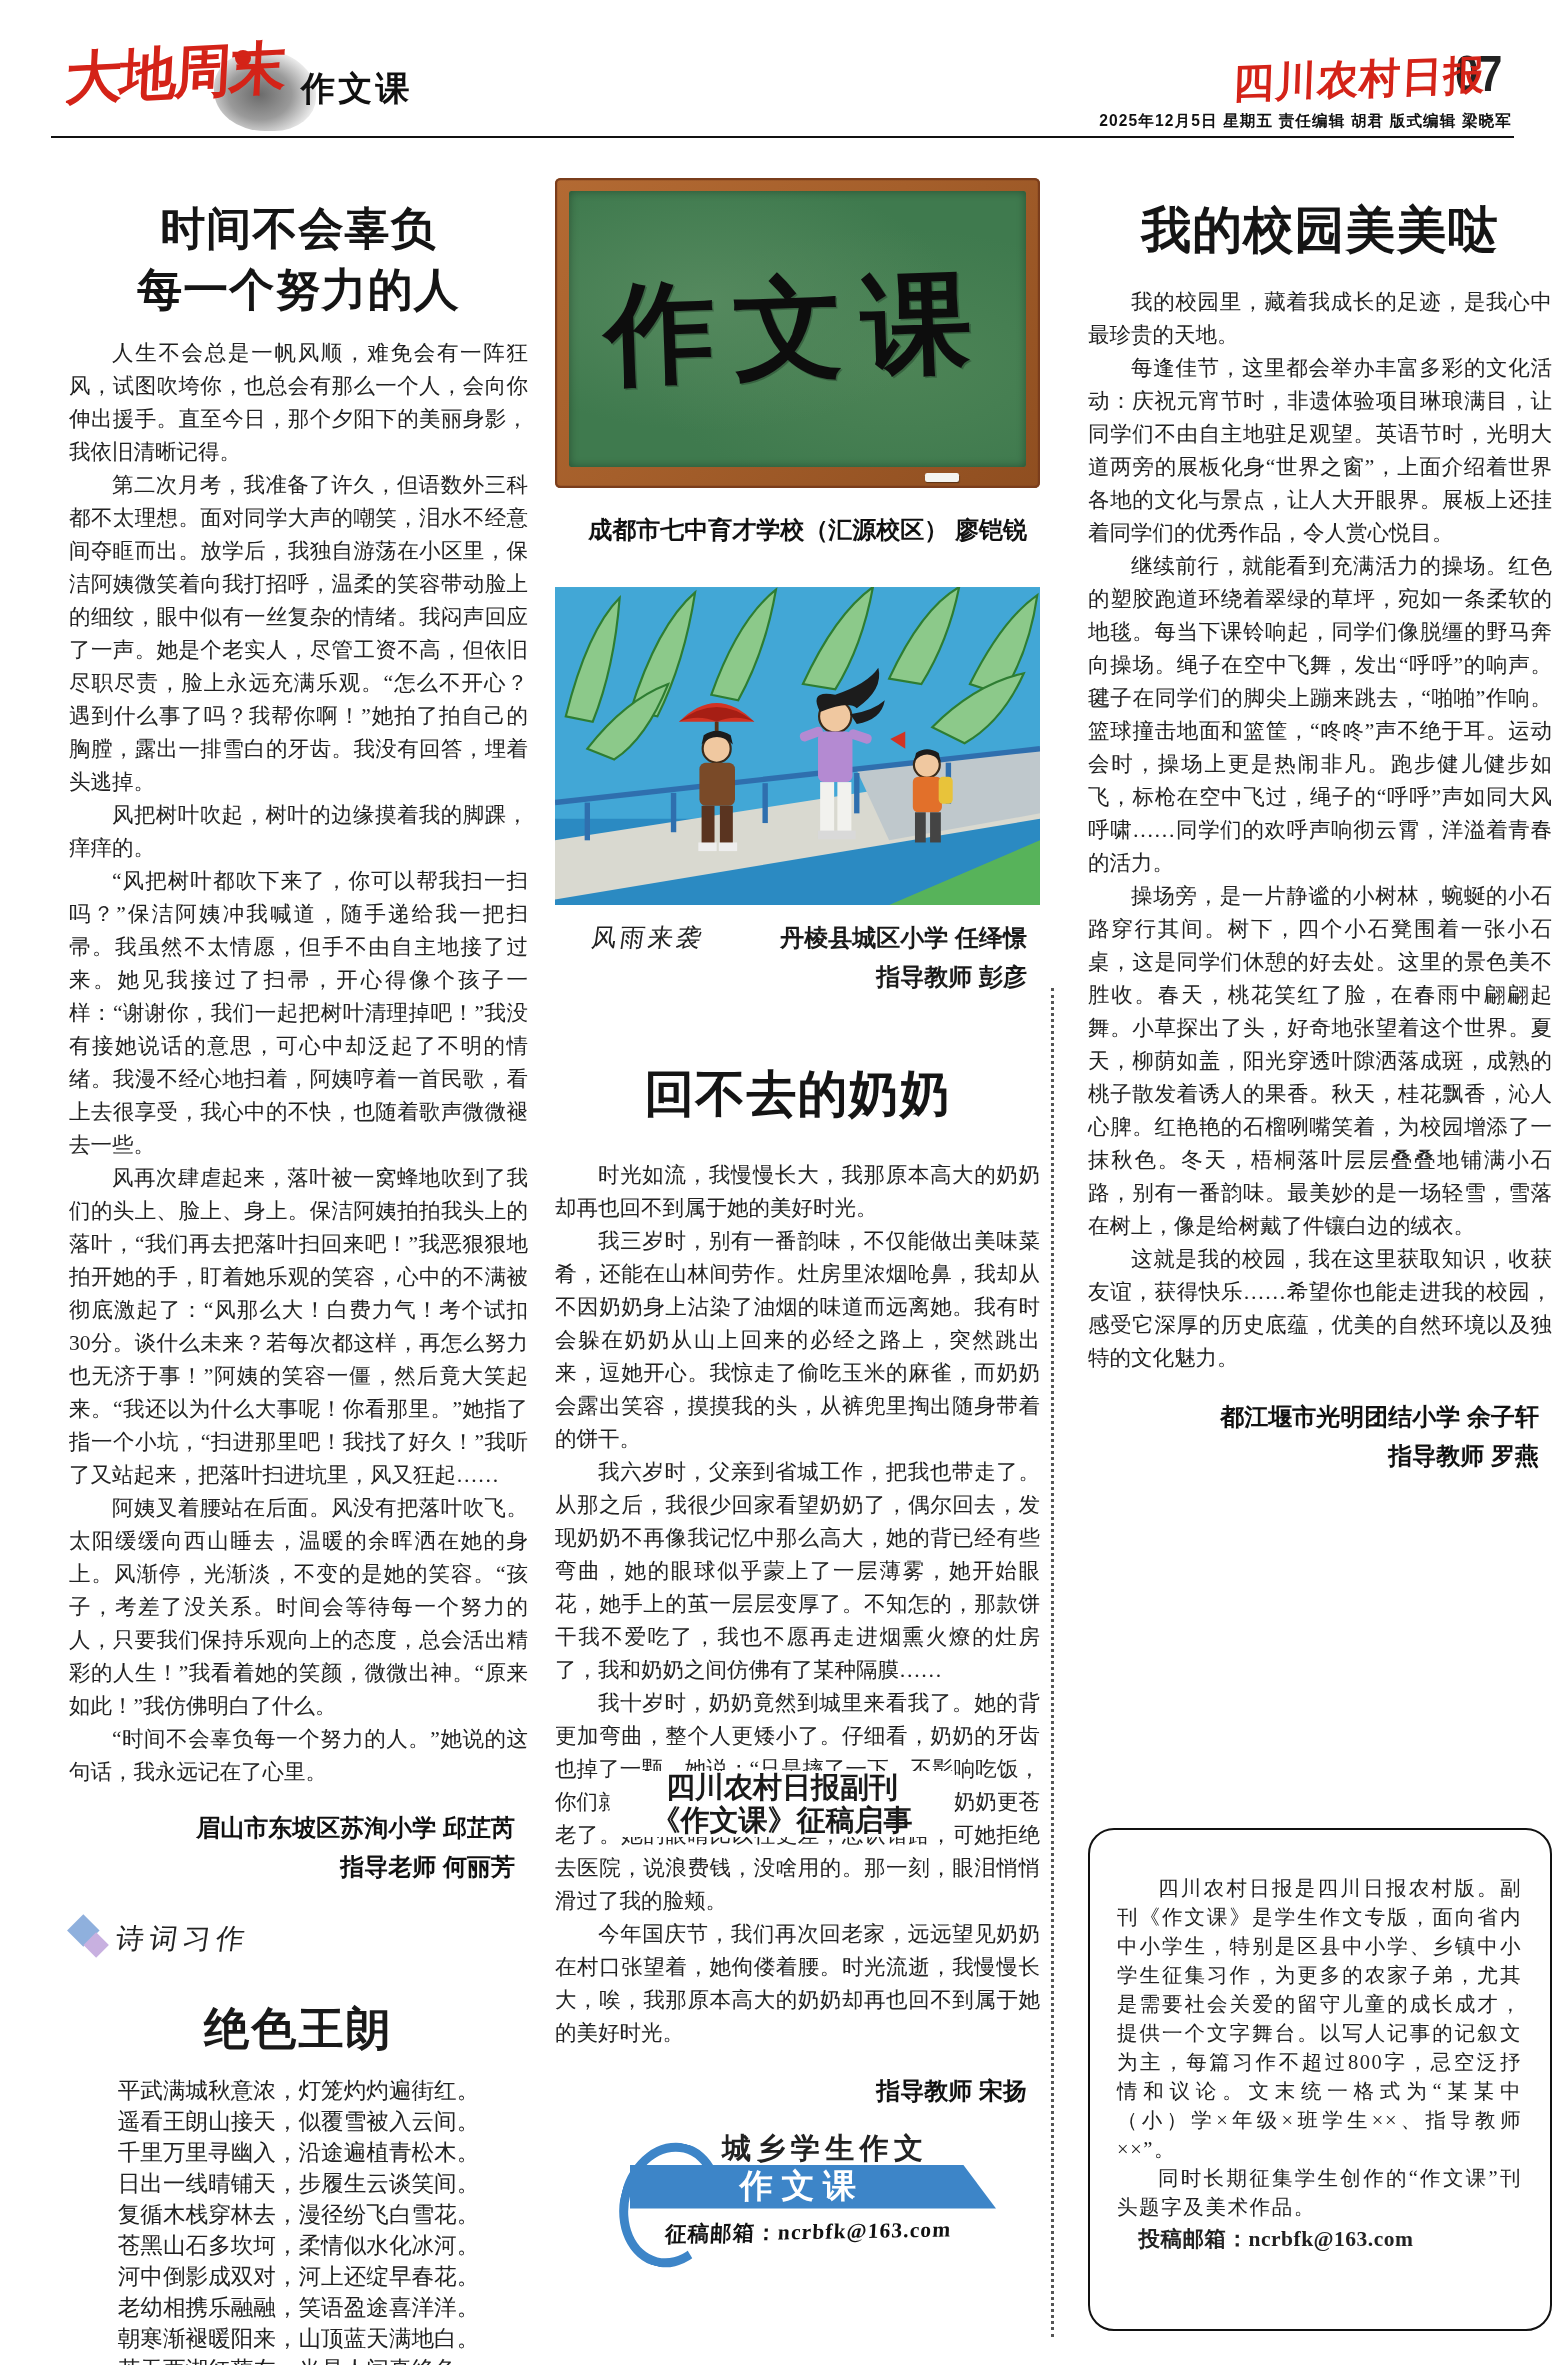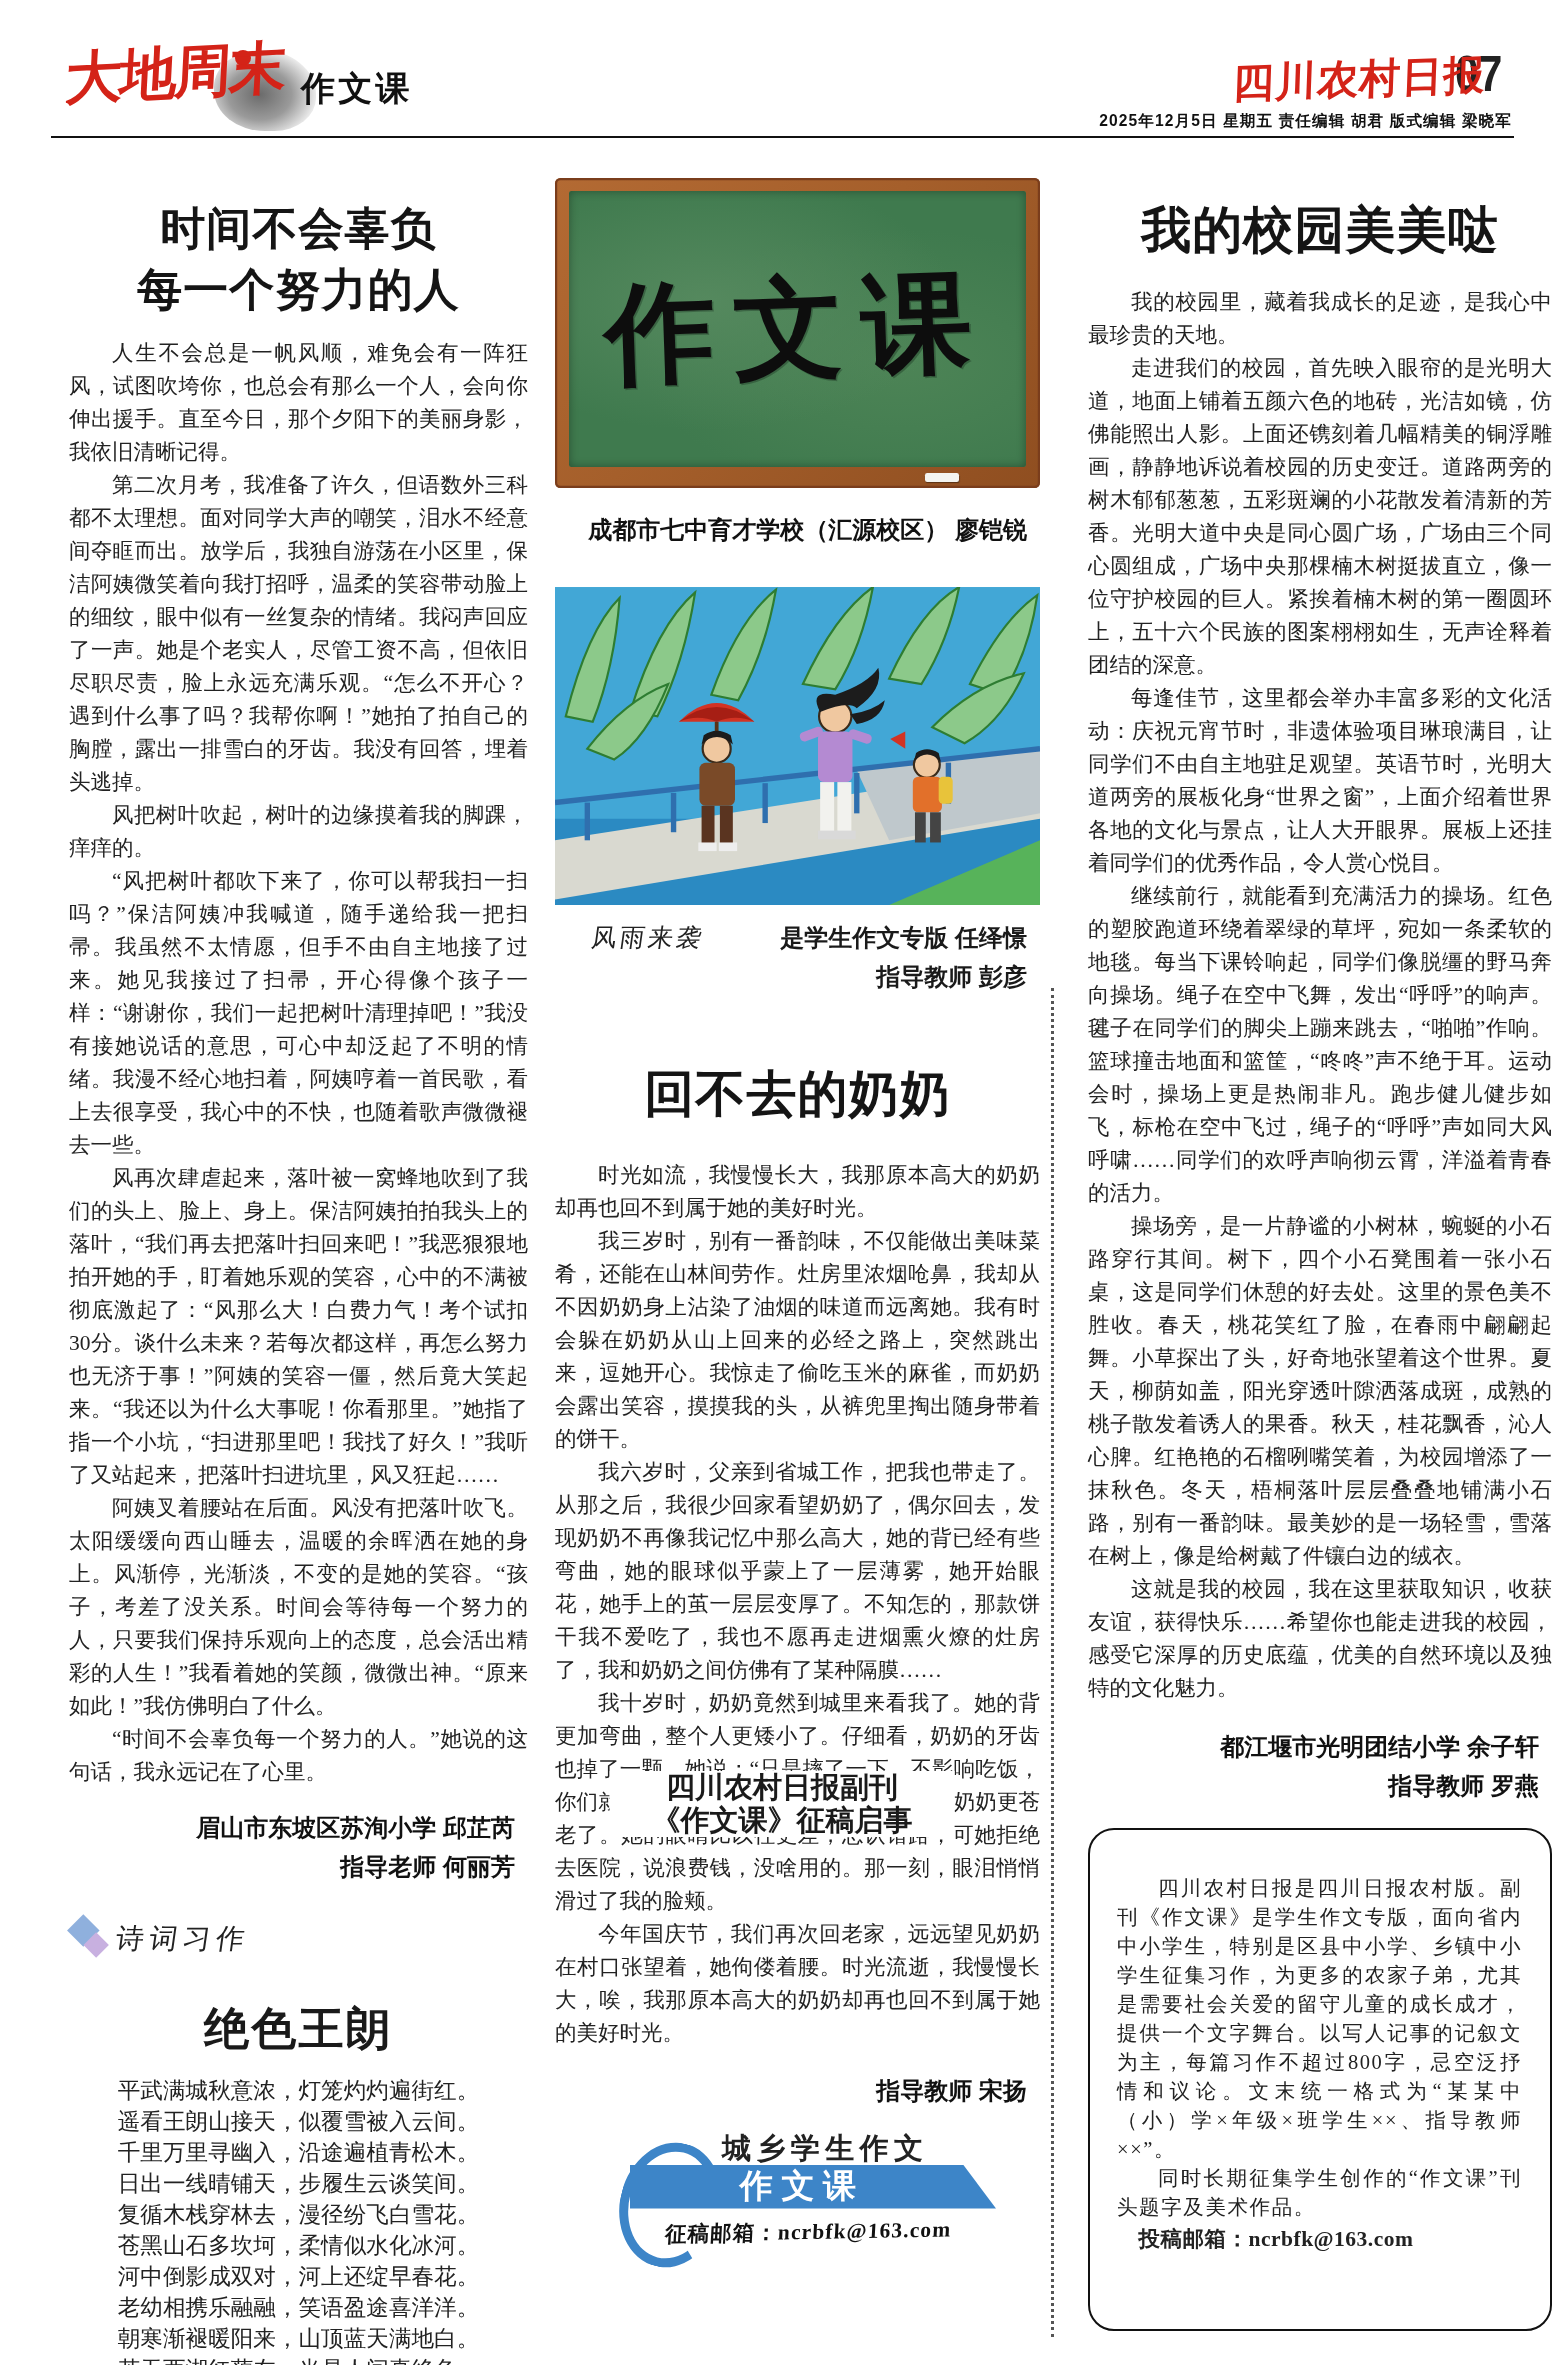--- a/index.html
+++ b/index.html
@@ -220,21 +220,21 @@
       <rect x="664" y="352" width="54" height="66" rx="10" fill="#e2702a"></rect>
       <rect x="712" y="352" width="26" height="50" rx="8" fill="#e8c33a"></rect>
       <rect x="668" y="418" width="20" height="56" fill="#444444"></rect>
       <rect x="696" y="418" width="20" height="56" fill="#444444"></rect>
       <polygon points="650,300 622,282 650,268" fill="#d23324"></polygon>
     </svg>
 
     <div class="painting-caption-row">
       <div class="painting-title">风雨来袭</div>
       <div class="painting-byline">
-        <div>是学生作文专版 任绎憬</div>
+        <div>丹棱县城区小学 任绎憬</div>
         <div>指导教师 彭彦</div>
       </div>
     </div>
 
     <div class="essay-title">回不去的奶奶</div>
     <div class="body-text">
         <p>时光如流，我慢慢长大，我那原本高大的奶奶却再也回不到属于她的美好时光。</p>
         <p>我三岁时，别有一番韵味，不仅能做出美味菜肴，还能在山林间劳作。灶房里浓烟呛鼻，我却从不因奶奶身上沾染了油烟的味道而远离她。我有时会躲在奶奶从山上回来的必经之路上，突然跳出来，逗她开心。我惊走了偷吃玉米的麻雀，而奶奶会露出笑容，摸摸我的头，从裤兜里掏出随身带着的饼干。</p>
         <p>我六岁时，父亲到省城工作，把我也带走了。从那之后，我很少回家看望奶奶了，偶尔回去，发现奶奶不再像我记忆中那么高大，她的背已经有些弯曲，她的眼球似乎蒙上了一层薄雾，她开始眼花，她手上的茧一层层变厚了。不知怎的，那款饼干我不爱吃了，我也不愿再走进烟熏火燎的灶房了，我和奶奶之间仿佛有了某种隔膜……</p>
         <p>我十岁时，奶奶竟然到城里来看我了。她的背更加弯曲，整个人更矮小了。仔细看，奶奶的牙齿也掉了一颗，她说：“只是摔了一下，不影响吃饭，你们就别操心了。”其实我知道，是岁月让奶奶更苍老了。她的眼睛比以往更差，总认错路，可她拒绝去医院，说浪费钱，没啥用的。那一刻，眼泪悄悄滑过了我的脸颊。</p>
@@ -253,21 +253,20 @@
       <div class="footer-email">征稿邮箱：ncrbfk@163.com</div>
     </div>
   </div>
 
   <div class="dotted-divider"></div>
 
   <div class="col-right">
     <div class="essay-title">我的校园美美哒</div>
     <div class="body-text">
         <p>我的校园里，藏着我成长的足迹，是我心中最珍贵的天地。</p>
-        <p>走进我们的校园，首先映入眼帘的是光明大道，地面上铺着五颜六色的地砖，光洁如镜，仿佛能照出人影。上面还镌刻着几幅精美的铜浮雕画，静静地诉说着校园的历史变迁。道路两旁的树木郁郁葱葱，五彩斑斓的小花散发着清新的芳香。光明大道中央是同心圆广场，广场由三个同心圆组成，广场中央那棵楠木树挺拔直立，像一位守护校园的巨人。紧挨着楠木树的第一圈圆环上，五十六个民族的图案栩栩如生，无声诠释着团结的深意。</p>
         <p>每逢佳节，这里都会举办丰富多彩的文化活动：庆祝元宵节时，非遗体验项目琳琅满目，让同学们不由自主地驻足观望。英语节时，光明大道两旁的展板化身“世界之窗”，上面介绍着世界各地的文化与景点，让人大开眼界。展板上还挂着同学们的优秀作品，令人赏心悦目。</p>
         <p>继续前行，就能看到充满活力的操场。红色的塑胶跑道环绕着翠绿的草坪，宛如一条柔软的地毯。每当下课铃响起，同学们像脱缰的野马奔向操场。绳子在空中飞舞，发出“呼呼”的响声。毽子在同学们的脚尖上蹦来跳去，“啪啪”作响。篮球撞击地面和篮筐，“咚咚”声不绝于耳。运动会时，操场上更是热闹非凡。跑步健儿健步如飞，标枪在空中飞过，绳子的“呼呼”声如同大风呼啸……同学们的欢呼声响彻云霄，洋溢着青春的活力。</p>
         <p>操场旁，是一片静谧的小树林，蜿蜒的小石路穿行其间。树下，四个小石凳围着一张小石桌，这是同学们休憩的好去处。这里的景色美不胜收。春天，桃花笑红了脸，在春雨中翩翩起舞。小草探出了头，好奇地张望着这个世界。夏天，柳荫如盖，阳光穿透叶隙洒落成斑，成熟的桃子散发着诱人的果香。秋天，桂花飘香，沁人心脾。红艳艳的石榴咧嘴笑着，为校园增添了一抹秋色。冬天，梧桐落叶层层叠叠地铺满小石路，别有一番韵味。最美妙的是一场轻雪，雪落在树上，像是给树戴了件镶白边的绒衣。</p>
         <p>这就是我的校园，我在这里获取知识，收获友谊，获得快乐……希望你也能走进我的校园，感受它深厚的历史底蕴，优美的自然环境以及独特的文化魅力。</p>
       </div>
     <div class="byline">
       <div>都江堰市光明团结小学 余子轩</div>
       <div>指导教师 罗燕</div>
     </div>
   </div>

